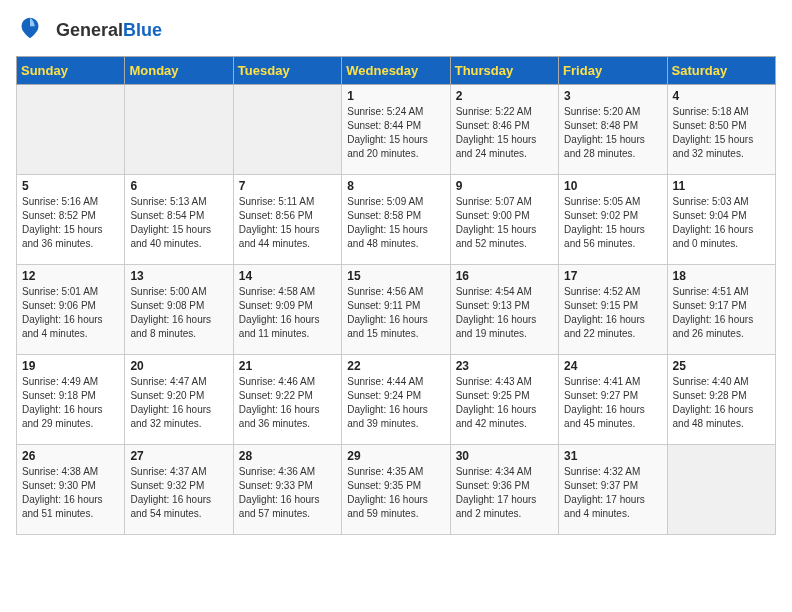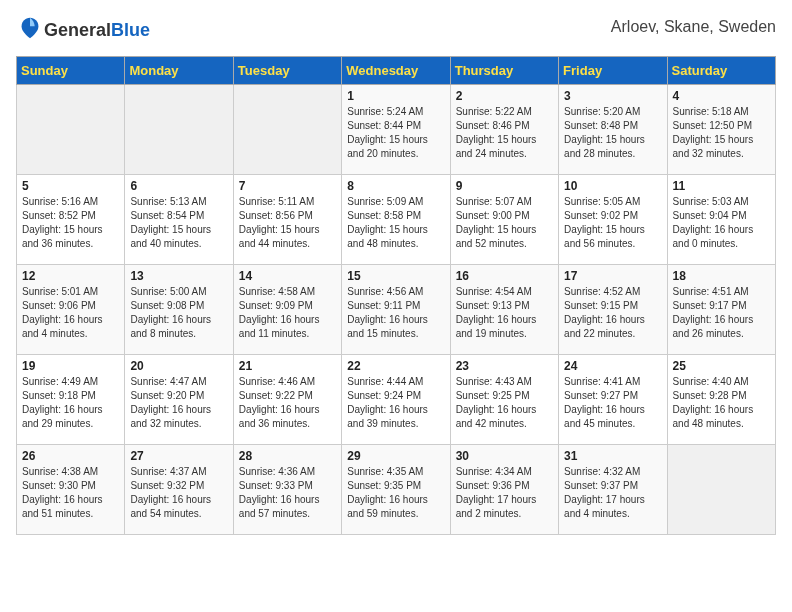--- a/index.html
+++ b/index.html
@@ -12,21 +12,21 @@
     }
     .header {
       display: flex;
       justify-content: space-between;
       align-items: flex-start;
       margin-bottom: 12px;
     }
     .logo {
       display: flex;
       align-items: center;
-      gap: 0;
+      gap: 12px;
     }
     .logo-text-general {
       font-size: 18px;
       font-weight: bold;
       color: #333;
     }
     .logo-text-blue {
       font-size: 18px;
       font-weight: bold;
       color: #1565c0;
@@ -99,21 +99,20 @@
   <div class="logo">
     <svg class="logo-icon" viewBox="0 0 30 30" xmlns="http://www.w3.org/2000/svg">
       <path d="M15 4 C10 4 6 8 6 13 C6 17 8 20 15 26 C22 20 24 17 24 13 C24 8 20 4 15 4Z" fill="#1565c0"></path>
       <path d="M15 4 C18 6 20 10 20 13 L15 13 Z" fill="#90caf9"></path>
     </svg>
     <div>
       <span class="logo-text-general">General</span><span class="logo-text-blue">Blue</span>
     </div>
   </div>
   <div class="title-block">
-    <div class="location-title">Arloev, Skane, Sweden</div>
   </div>
 </div>
 
 <table>
   <thead>
     <tr id="weekday-header">
     <th>Sunday</th>
         <th>Monday</th>
         <th>Tuesday</th>
         <th>Wednesday</th>
@@ -144,21 +143,21 @@
         <td>
           <span class="day-num">3</span>
           <div class="day-info" style="white-space: pre-line;">Sunrise: 5:20 AM
 Sunset: 8:48 PM
 Daylight: 15 hours
 and 28 minutes.</div>
         </td>
         <td>
           <span class="day-num">4</span>
           <div class="day-info" style="white-space: pre-line;">Sunrise: 5:18 AM
-Sunset: 12:50 PM
+Sunset: 8:50 PM
 Daylight: 15 hours
 and 32 minutes.</div>
         </td>
       </tr>
       <tr>
         <td>
           <span class="day-num">5</span>
           <div class="day-info" style="white-space: pre-line;">Sunrise: 5:16 AM
 Sunset: 8:52 PM
 Daylight: 15 hours

